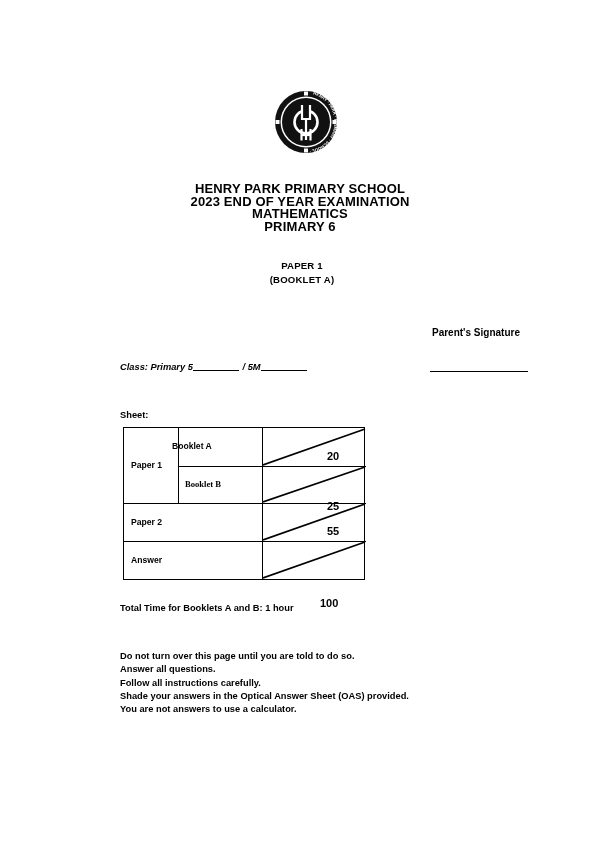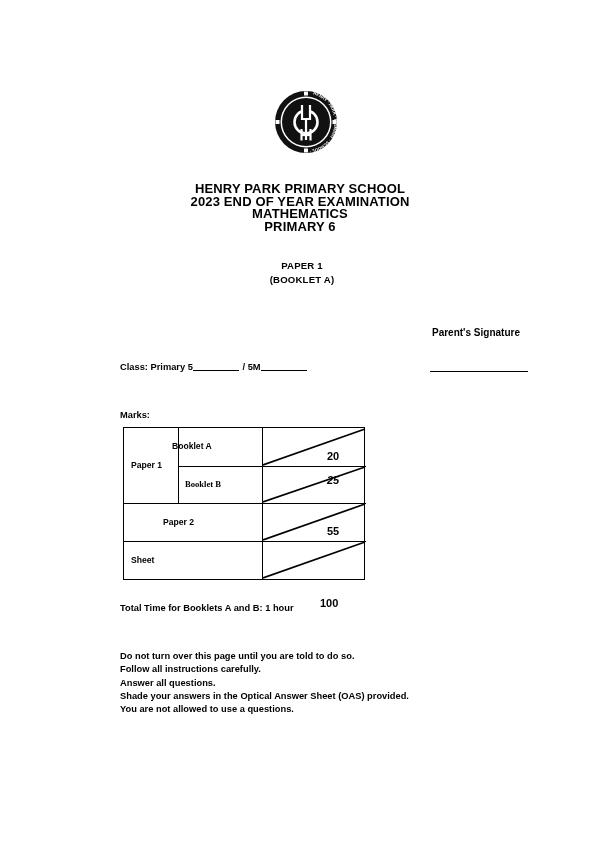--- a/index.html
+++ b/index.html
@@ -71,20 +71,21 @@
     font-weight: bold;
     white-space: nowrap;
   }
   .field-class {
     position: absolute;
     left: 120px;
     top: 362px;
     font-size: 9.3px;
     font-weight: bold;
     white-space: nowrap;
+    font-style: italic;
   }
   .ul-long {
     display: inline-block;
     width: 158px;
     border-bottom: 1.1px solid #000;
     margin: 0 1px -1px 3px;
   }
   .ul-mid {
     display: inline-block;
     width: 46px;
@@ -240,37 +241,37 @@
 
 
   <div class="field-class">
     <span>Class: Primary 5</span><span class="ul-mid"></span>
     <span>/ 5M</span><span class="ul-mid"></span>
   </div>
 
   <div class="parent-sig-label">Parent's Signature</div>
   <div class="parent-sig-line"></div>
 
-  <div class="marks-label">Marks:</div>
+  <div class="marks-label">Sheet:</div>
 
   <div class="marks-table">
 
     <div class="mt-vline" style="left:54px; height:75px;"></div>
 
     <div class="mt-vline" style="left:138px; height:151px;"></div>
 
     <div class="mt-hline" style="top:38px; left:54px; width:188px;"></div>
     <div class="mt-hline" style="top:75px; width:242px;"></div>
     <div class="mt-hline" style="top:113px; width:242px;"></div>
 
     <div class="mt-cell-label" style="left:7px; top:32px;">Paper 1</div>
     <div class="mt-cell-label" style="left:48px; top:13px;">Booklet A</div>
     <div class="mt-cell-label" style="left:61px; top:51px;font-family:Liberation Serif, serif;">Booklet B</div>
-    <div class="mt-cell-label" style="left:7px; top:89px;margin-left:32px;">Paper 2</div>
-    <div class="mt-cell-label" style="left:7px; top:127px;">Sheet</div>
+    <div class="mt-cell-label" style="left:7px; top:89px;">Paper 2</div>
+    <div class="mt-cell-label" style="left:7px; top:127px;">Answer</div>
 
     <div class="mt-diag" style="top:0px; height:38px;">
       <svg width="103" height="38" viewBox="0 0 103 38">
           <line x1="0" y1="37" x2="102" y2="1" stroke="#000" stroke-width="1.7"></line>
         </svg>
     </div>
     <div class="mt-diag" style="top:38px; height:37px;">
       <svg width="103" height="37" viewBox="0 0 103 37">
           <line x1="0" y1="36" x2="102" y2="1" stroke="#000" stroke-width="1.7"></line>
         </svg>
@@ -280,28 +281,28 @@
           <line x1="0" y1="37" x2="102" y2="1" stroke="#000" stroke-width="1.7"></line>
         </svg>
     </div>
     <div class="mt-diag" style="top:113px; height:38px;">
       <svg width="103" height="38" viewBox="0 0 103 38">
           <line x1="0" y1="37" x2="102" y2="1" stroke="#000" stroke-width="1.7"></line>
         </svg>
     </div>
 
     <div class="mt-score" style="left:203px; top:22px;text-align:center;">20</div>
-    <div class="mt-score" style="left:203px; top:46px;font-style:italic;">25</div>
+    <div class="mt-score" style="left:203px; top:72px;">25</div>
     <div class="mt-score" style="left:203px; top:97px;">55</div>
     <div class="mt-score" style="left:196px; top:134px;margin-top:35px;">100</div>
   </div>
 
   <div class="total-time">Total Time for Booklets A and B: 1 hour</div>
 
   <div class="instructions">
     <div>Do not turn over this page until you are told to do so.</div>
+    <div>Answer all questions.</div>
     <div>Follow all instructions carefully.</div>
-    <div>Answer all questions.</div>
     <div>Shade your answers in the Optical Answer Sheet (OAS) provided.</div>
-    <div>You are not allowed to use a questions.</div>
+    <div>You are not answers to use a calculator.</div>
   </div>
 
 </div>
 
 </body></html>

